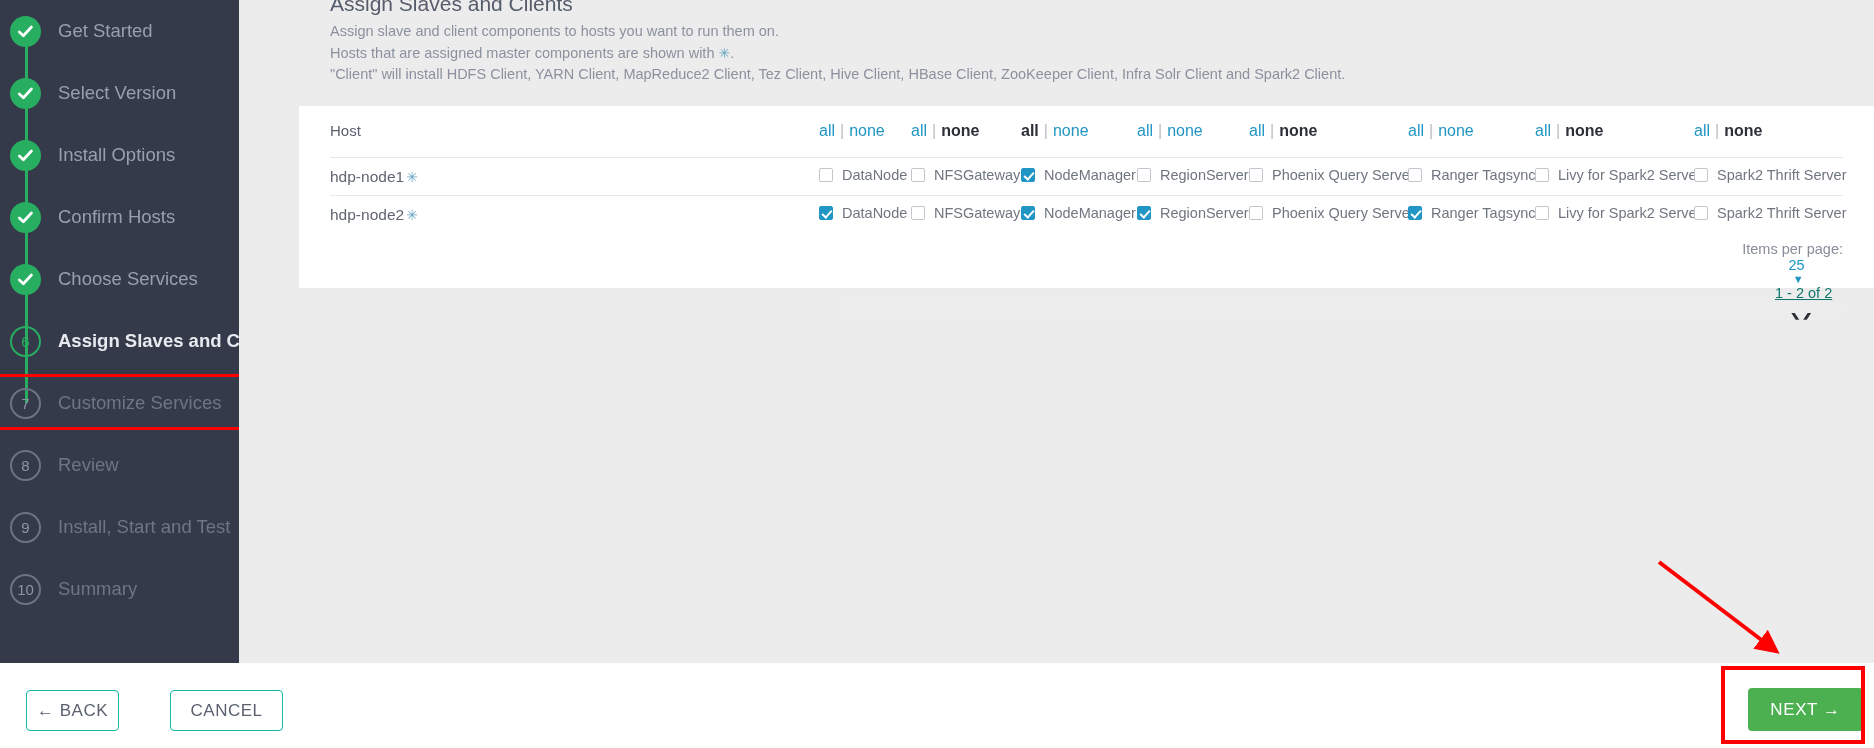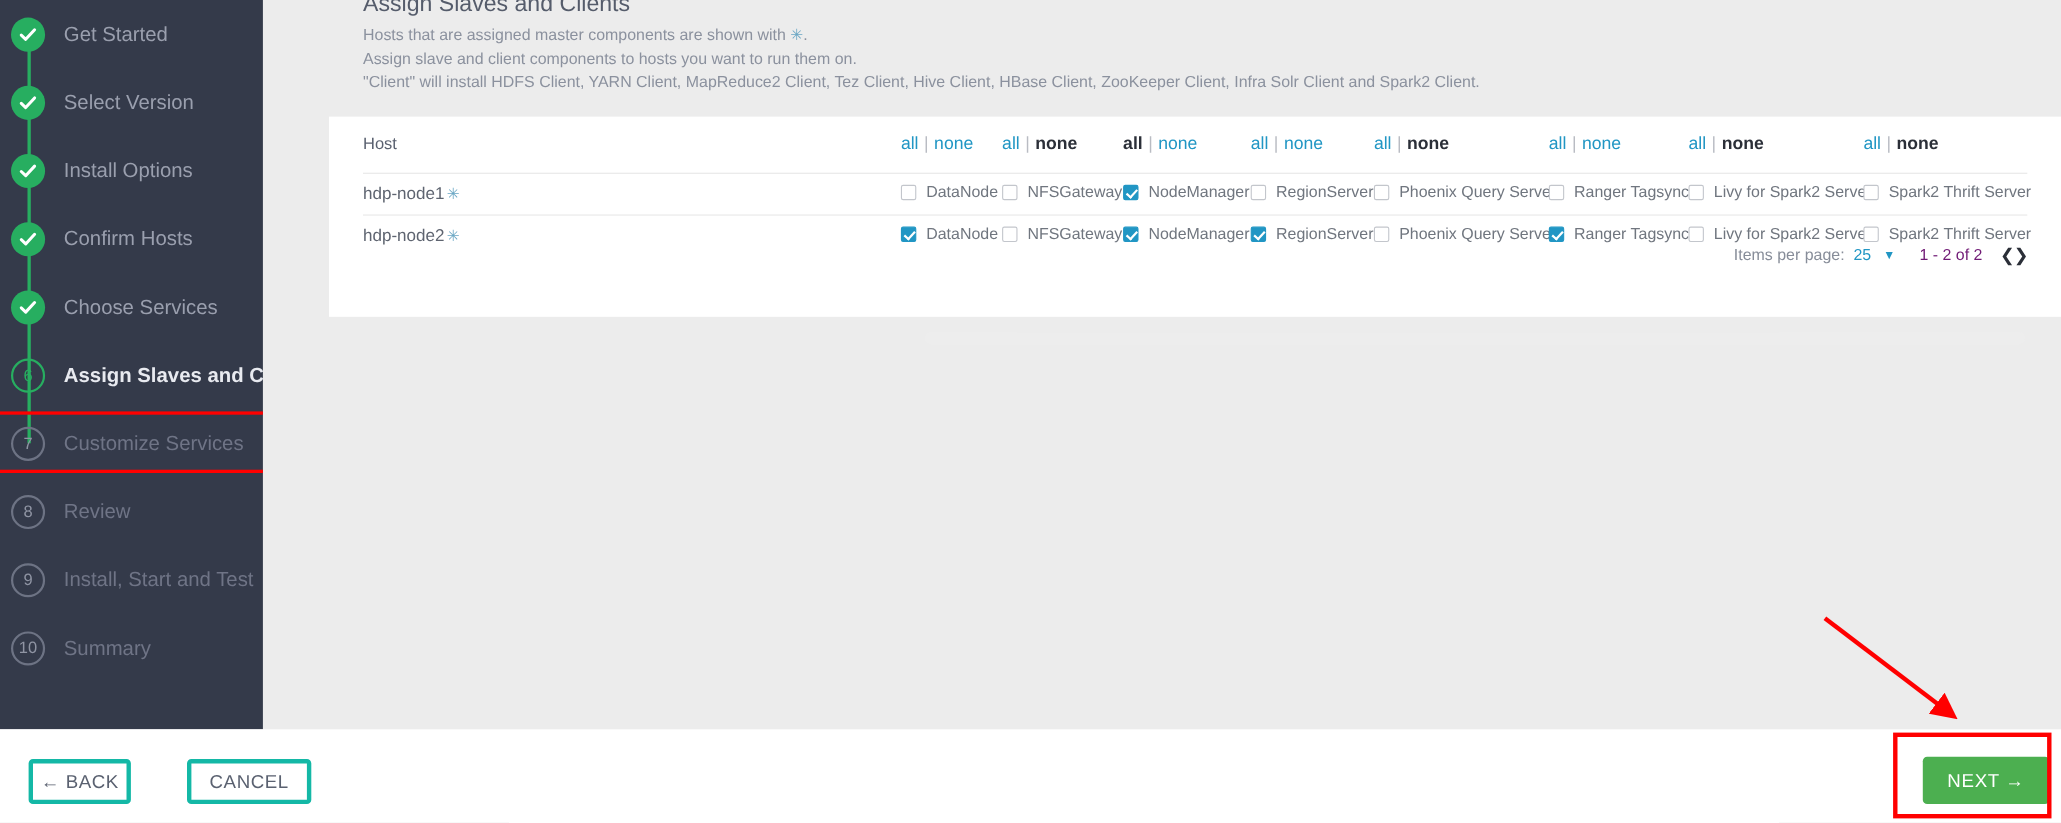--- a/index.html
+++ b/index.html
@@ -60,21 +60,21 @@
 
   
   #footer {
     position: absolute; left: 0; top: 663px;
     width: 1874px; height: 85px;
     background: #ffffff;
   }
   .btn-ghost {
     position: absolute;
     height: 41px;
-    border: 4px solid #14b8a6;
+    border: 1px solid #14b8a6;
     border-radius: 4px;
     background: #fff;
     color: #5a6170;
     font-size: 17px;
     font-family: "Liberation Sans", sans-serif;
     letter-spacing: .5px;
     cursor: pointer;
     display: flex; align-items: center; justify-content: center;
   }
   #btn-back { left: 26px; top: 690px; width: 93px; }
@@ -165,31 +165,32 @@
   .cb.checked::after {
     content: "";
     position: absolute; left: 4px; top: 1px;
     width: 4px; height: 8px;
     border: solid #fff; border-width: 0 2px 2px 0;
     transform: rotate(42deg);
   }
 
   
   #paginator {
-    position: absolute; right: 31px; top: 116px;
+    position: absolute; right: 31px; top: 135px;
     display: flex; align-items: center;
     font-size: 14.5px; color: #878d99;
     white-space: nowrap;
+    flex-direction: column;
   }
   #paginator .ipp-val { color: #2196c4; margin-left: 8px; }
   #paginator .caret {
     margin-left: 11px; color: #2196c4; font-size: 11px;
     cursor: pointer;
   }
-  #paginator .range { margin-left: 22px; color: #701a75; }
+  #paginator .range { margin-left: 22px; color: #0f766e; text-decoration: underline; }
   #paginator .arrows { margin-left: 16px; color: #2b2f38; font-size: 16px; letter-spacing:-1px; cursor: pointer; }
 
   
   #hscroll {
     position: absolute; left: 542px; top: 302px;
     width: 1000px; height: 11px;
     background: #ededed;
     border-radius: 6px;
   }
 
@@ -276,22 +277,22 @@
         </div>
       </div>
     <div class="hl-box" id="sidebar-hl" style="left: -4px; top: 374px; width: 248px; height: 56px;"></div>
   </div>
 
   <div id="main">
 
     <h1 id="page-title">Assign Slaves and Clients</h1>
 
     <div id="desc">
+      <div>Assign slave and client components to hosts you want to run them on.</div>
       <div><span>Hosts that are assigned master components are shown with </span><span class="star">✳</span><span>.</span></div>
-      <div>Assign slave and client components to hosts you want to run them on.</div>
       <div>"Client" will install HDFS Client, YARN Client, MapReduce2 Client, Tez Client, Hive Client, HBase Client, ZooKeeper Client, Infra Solr Client and Spark2 Client.</div>
     </div>
 
     <div id="card">
       <div class="tbl">
         <div class="thead" id="thead">
           <div class="th-host">Host</div>
         <div class="allnone" style="left: 489px;"><a class="on">all</a><span class="sep">|</span><a class="on">none</a></div>
             <div class="allnone" style="left: 581px;"><a class="on">all</a><span class="sep">|</span><a class="off">none</a></div>
             <div class="allnone" style="left: 691px;"><a class="off">all</a><span class="sep">|</span><a class="on">none</a></div>

